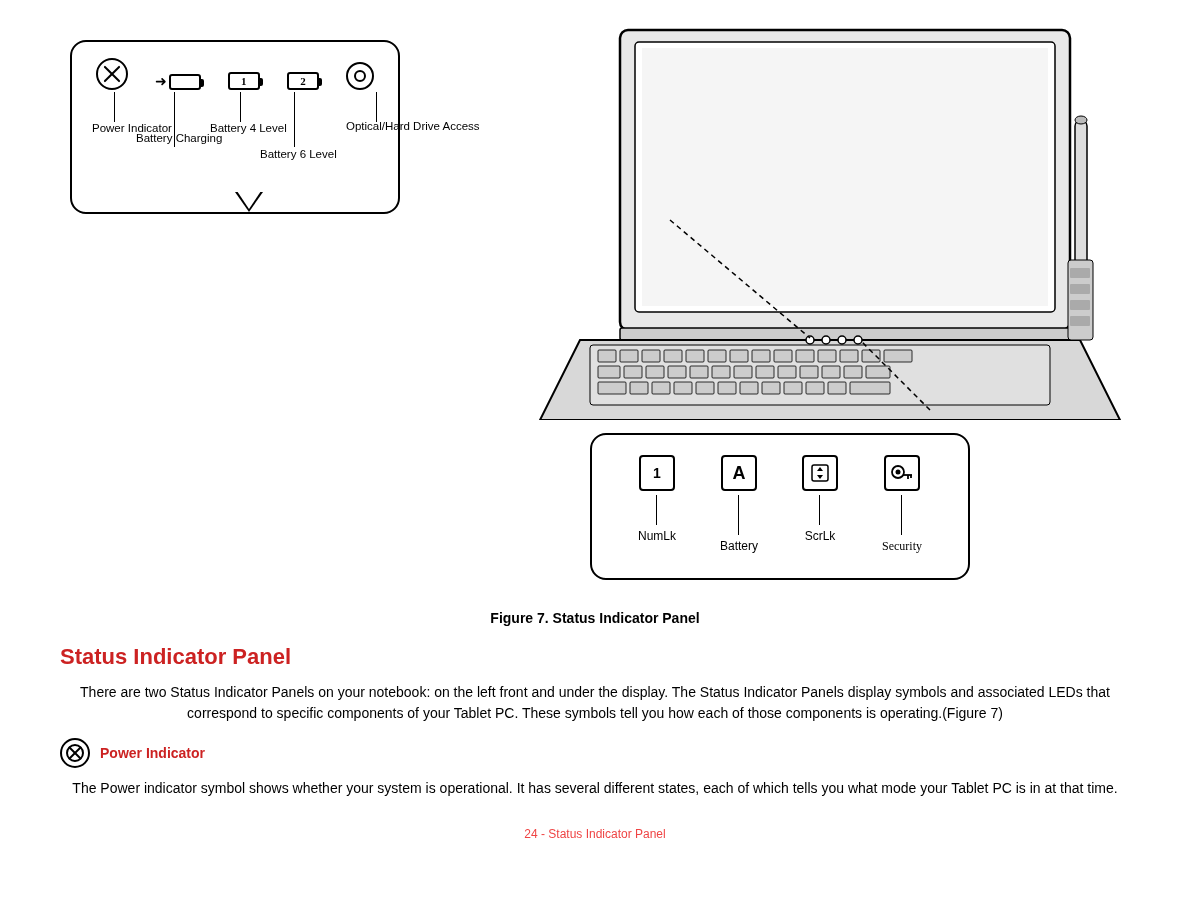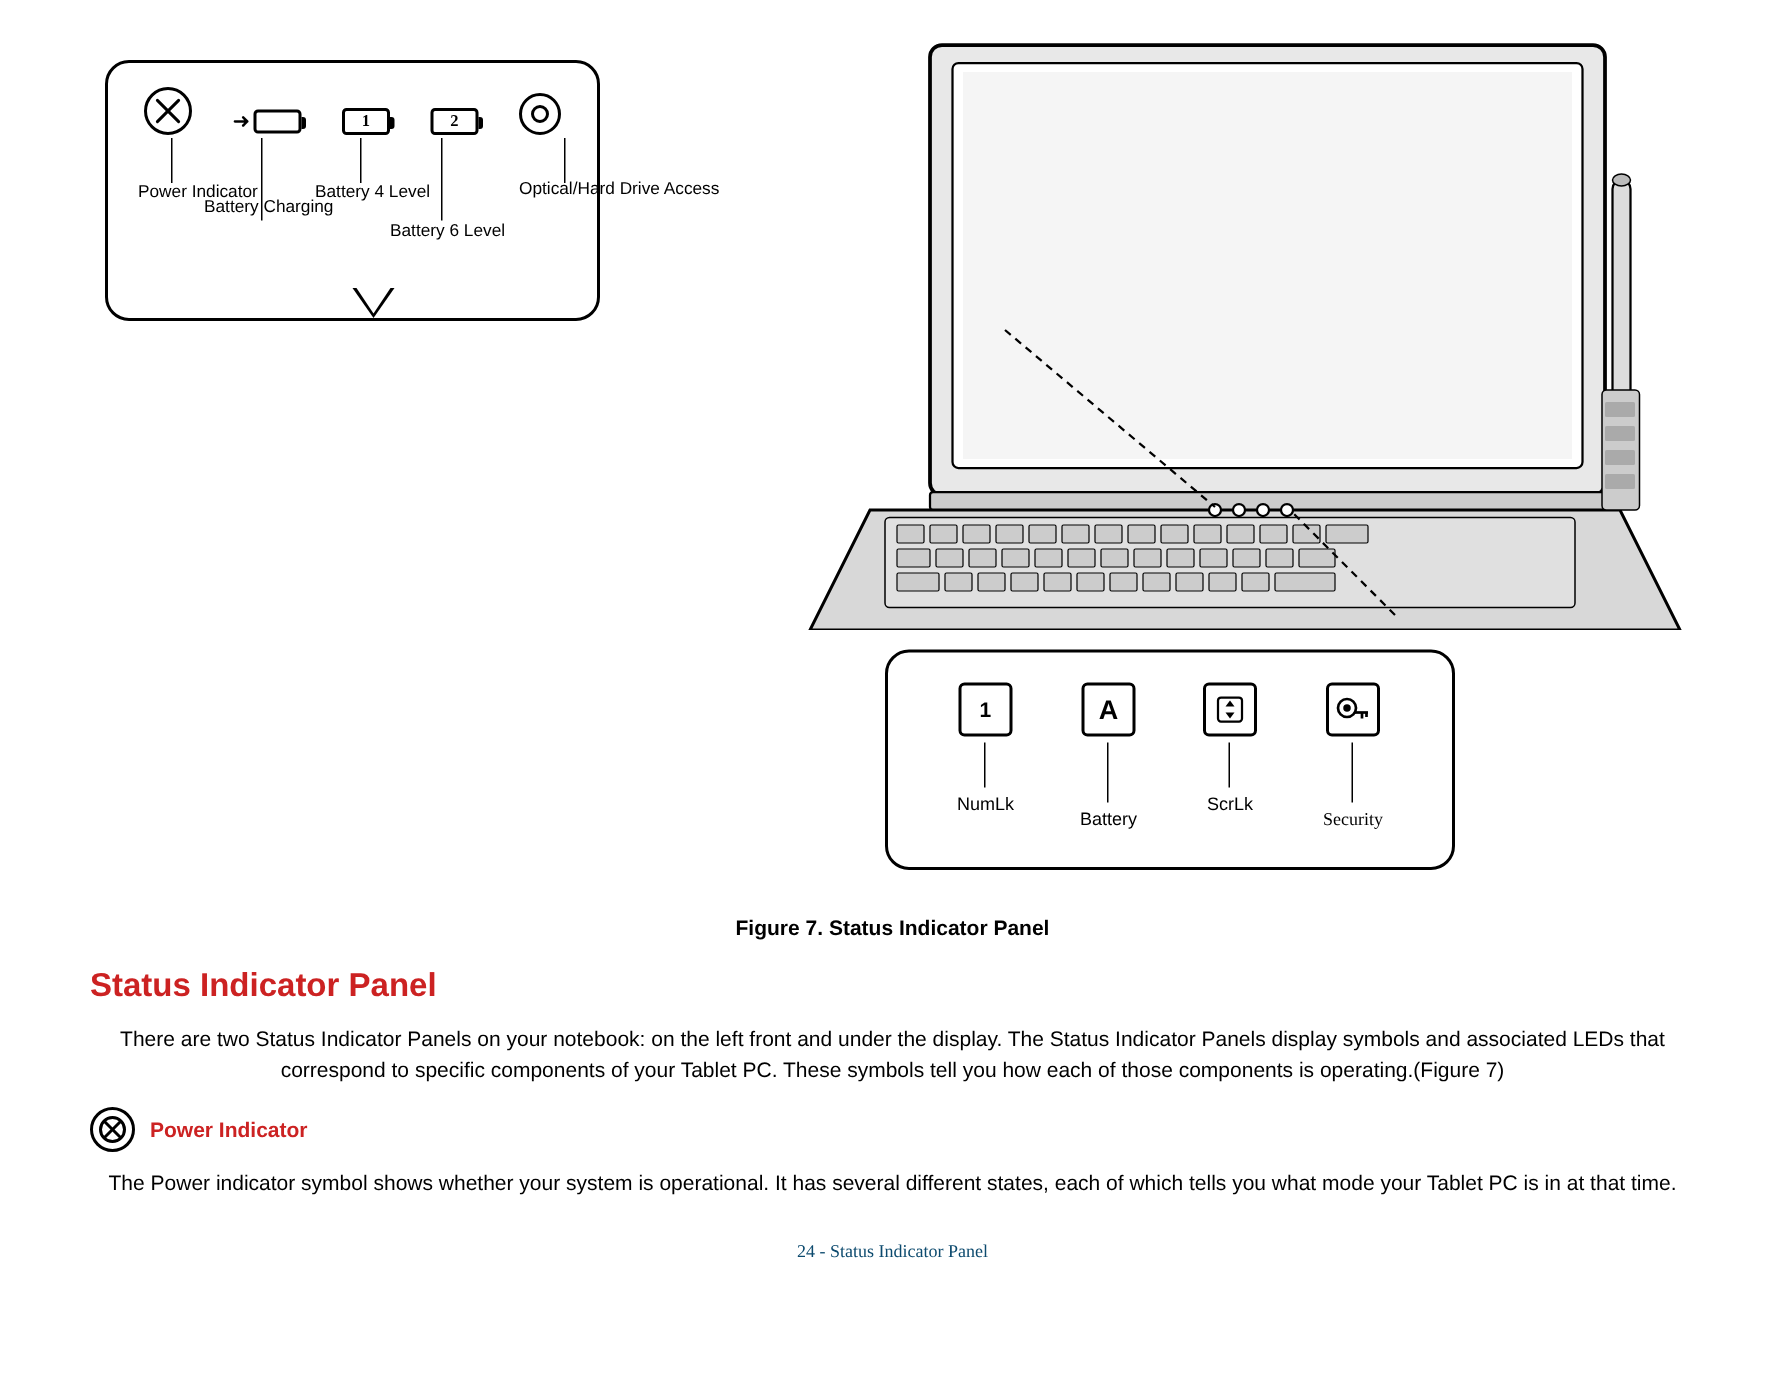--- a/index.html
+++ b/index.html
@@ -207,24 +207,24 @@
 
     .power-indicator-label {
       font-family: Arial, sans-serif;
       font-size: 14px;
       font-weight: bold;
       color: #cc2222;
     }
 
     .page-footer {
       text-align: center;
-      font-family: Liberation Serif, serif;
+      font-family: Liberation Sans, sans-serif;
       font-size: 12px;
       margin-top: 28px;
-      color: #0c4a6e;
+      color: #ef4444;
     }
 
     
     .callout-pointer-top {
       position: absolute;
       bottom: -20px;
       left: 50%;
       transform: translateX(-50%);
       width: 0;
       height: 0;

